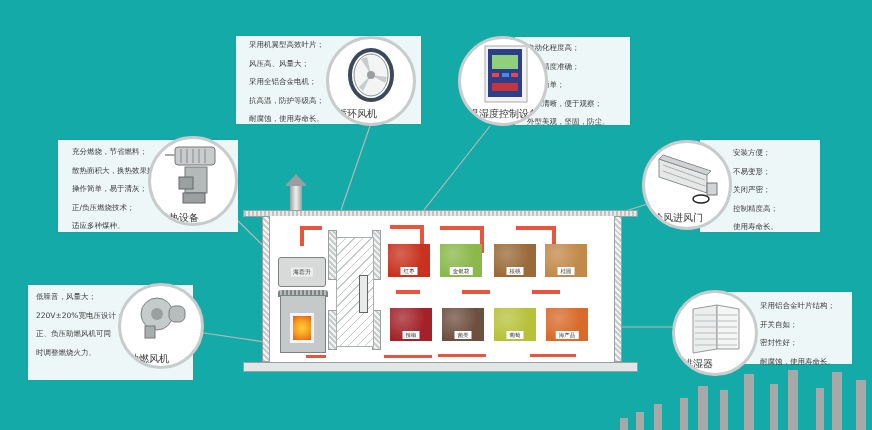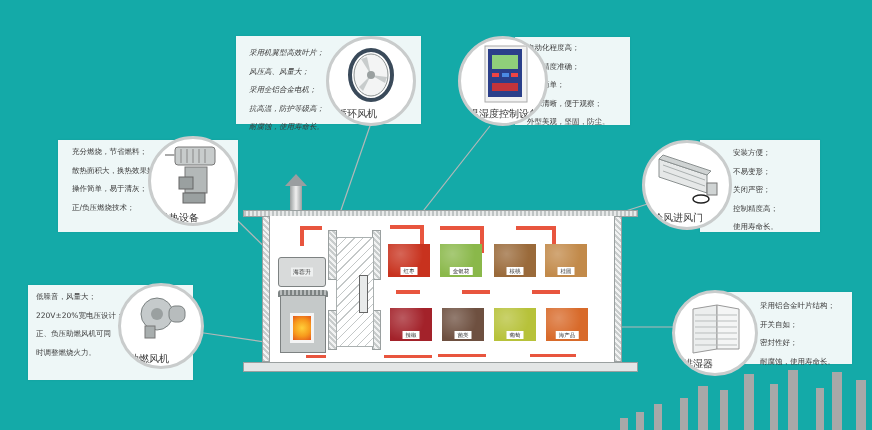--- a/index.html
+++ b/index.html
@@ -216,21 +216,21 @@
     <div style="left:100px;width:8px;height:40px;"></div>
     <div style="left:124px;width:10px;height:56px;"></div>
     <div style="left:150px;width:8px;height:46px;"></div>
     <div style="left:168px;width:10px;height:60px;"></div>
     <div style="left:196px;width:8px;height:42px;"></div>
     <div style="left:212px;width:10px;height:58px;"></div>
     <div style="left:236px;width:10px;height:50px;"></div>
   </div>
 
   <div class="panel" style="left:236px;top:36px;width:185px;height:88px;">
-    <ul style="left:13px;top:8px;font-style:italic;">
+    <ul style="left:13px;top:0;">
       <li>采用机翼型高效叶片；</li>
       <li>风压高、风量大；</li>
       <li>采用全铝合金电机；</li>
       <li>抗高温，防护等级高；</li>
       <li>耐腐蚀，使用寿命长。</li>
     </ul>
   </div>
   <div class="circle" style="left:326px;top:36px;width:90px;height:90px;">
     <svg width="60" height="60" viewBox="0 0 60 60" style="left:12px;top:6px;">
       <ellipse cx="30" cy="30" rx="21" ry="25" fill="none" stroke="#3a4a5a" stroke-width="4"></ellipse>
@@ -264,20 +264,21 @@
     </svg>
     <div class="cap" style="top:68px;">温湿度控制设备</div>
   </div>
 
   <div class="panel" style="left:58px;top:140px;width:180px;height:92px;">
     <ul style="left:14px;top:3px;">
       <li>充分燃烧，节省燃料；</li>
       <li>散热面积大，换热效果好；</li>
       <li>操作简单，易于清灰；</li>
       <li>正/负压燃烧技术；</li>
+      <li>适应多种煤种。</li>
     </ul>
   </div>
   <div class="circle" style="left:148px;top:136px;width:90px;height:90px;">
     <svg width="60" height="64" viewBox="0 0 60 64" style="left:14px;top:4px;">
       <rect x="10" y="4" width="40" height="18" rx="3" fill="#c8cccc" stroke="#777"></rect>
       <line x1="16" y1="6" x2="16" y2="20" stroke="#888"></line>
       <line x1="22" y1="6" x2="22" y2="20" stroke="#888"></line>
       <line x1="28" y1="6" x2="28" y2="20" stroke="#888"></line>
       <line x1="34" y1="6" x2="34" y2="20" stroke="#888"></line>
       <line x1="40" y1="6" x2="40" y2="20" stroke="#888"></line>

